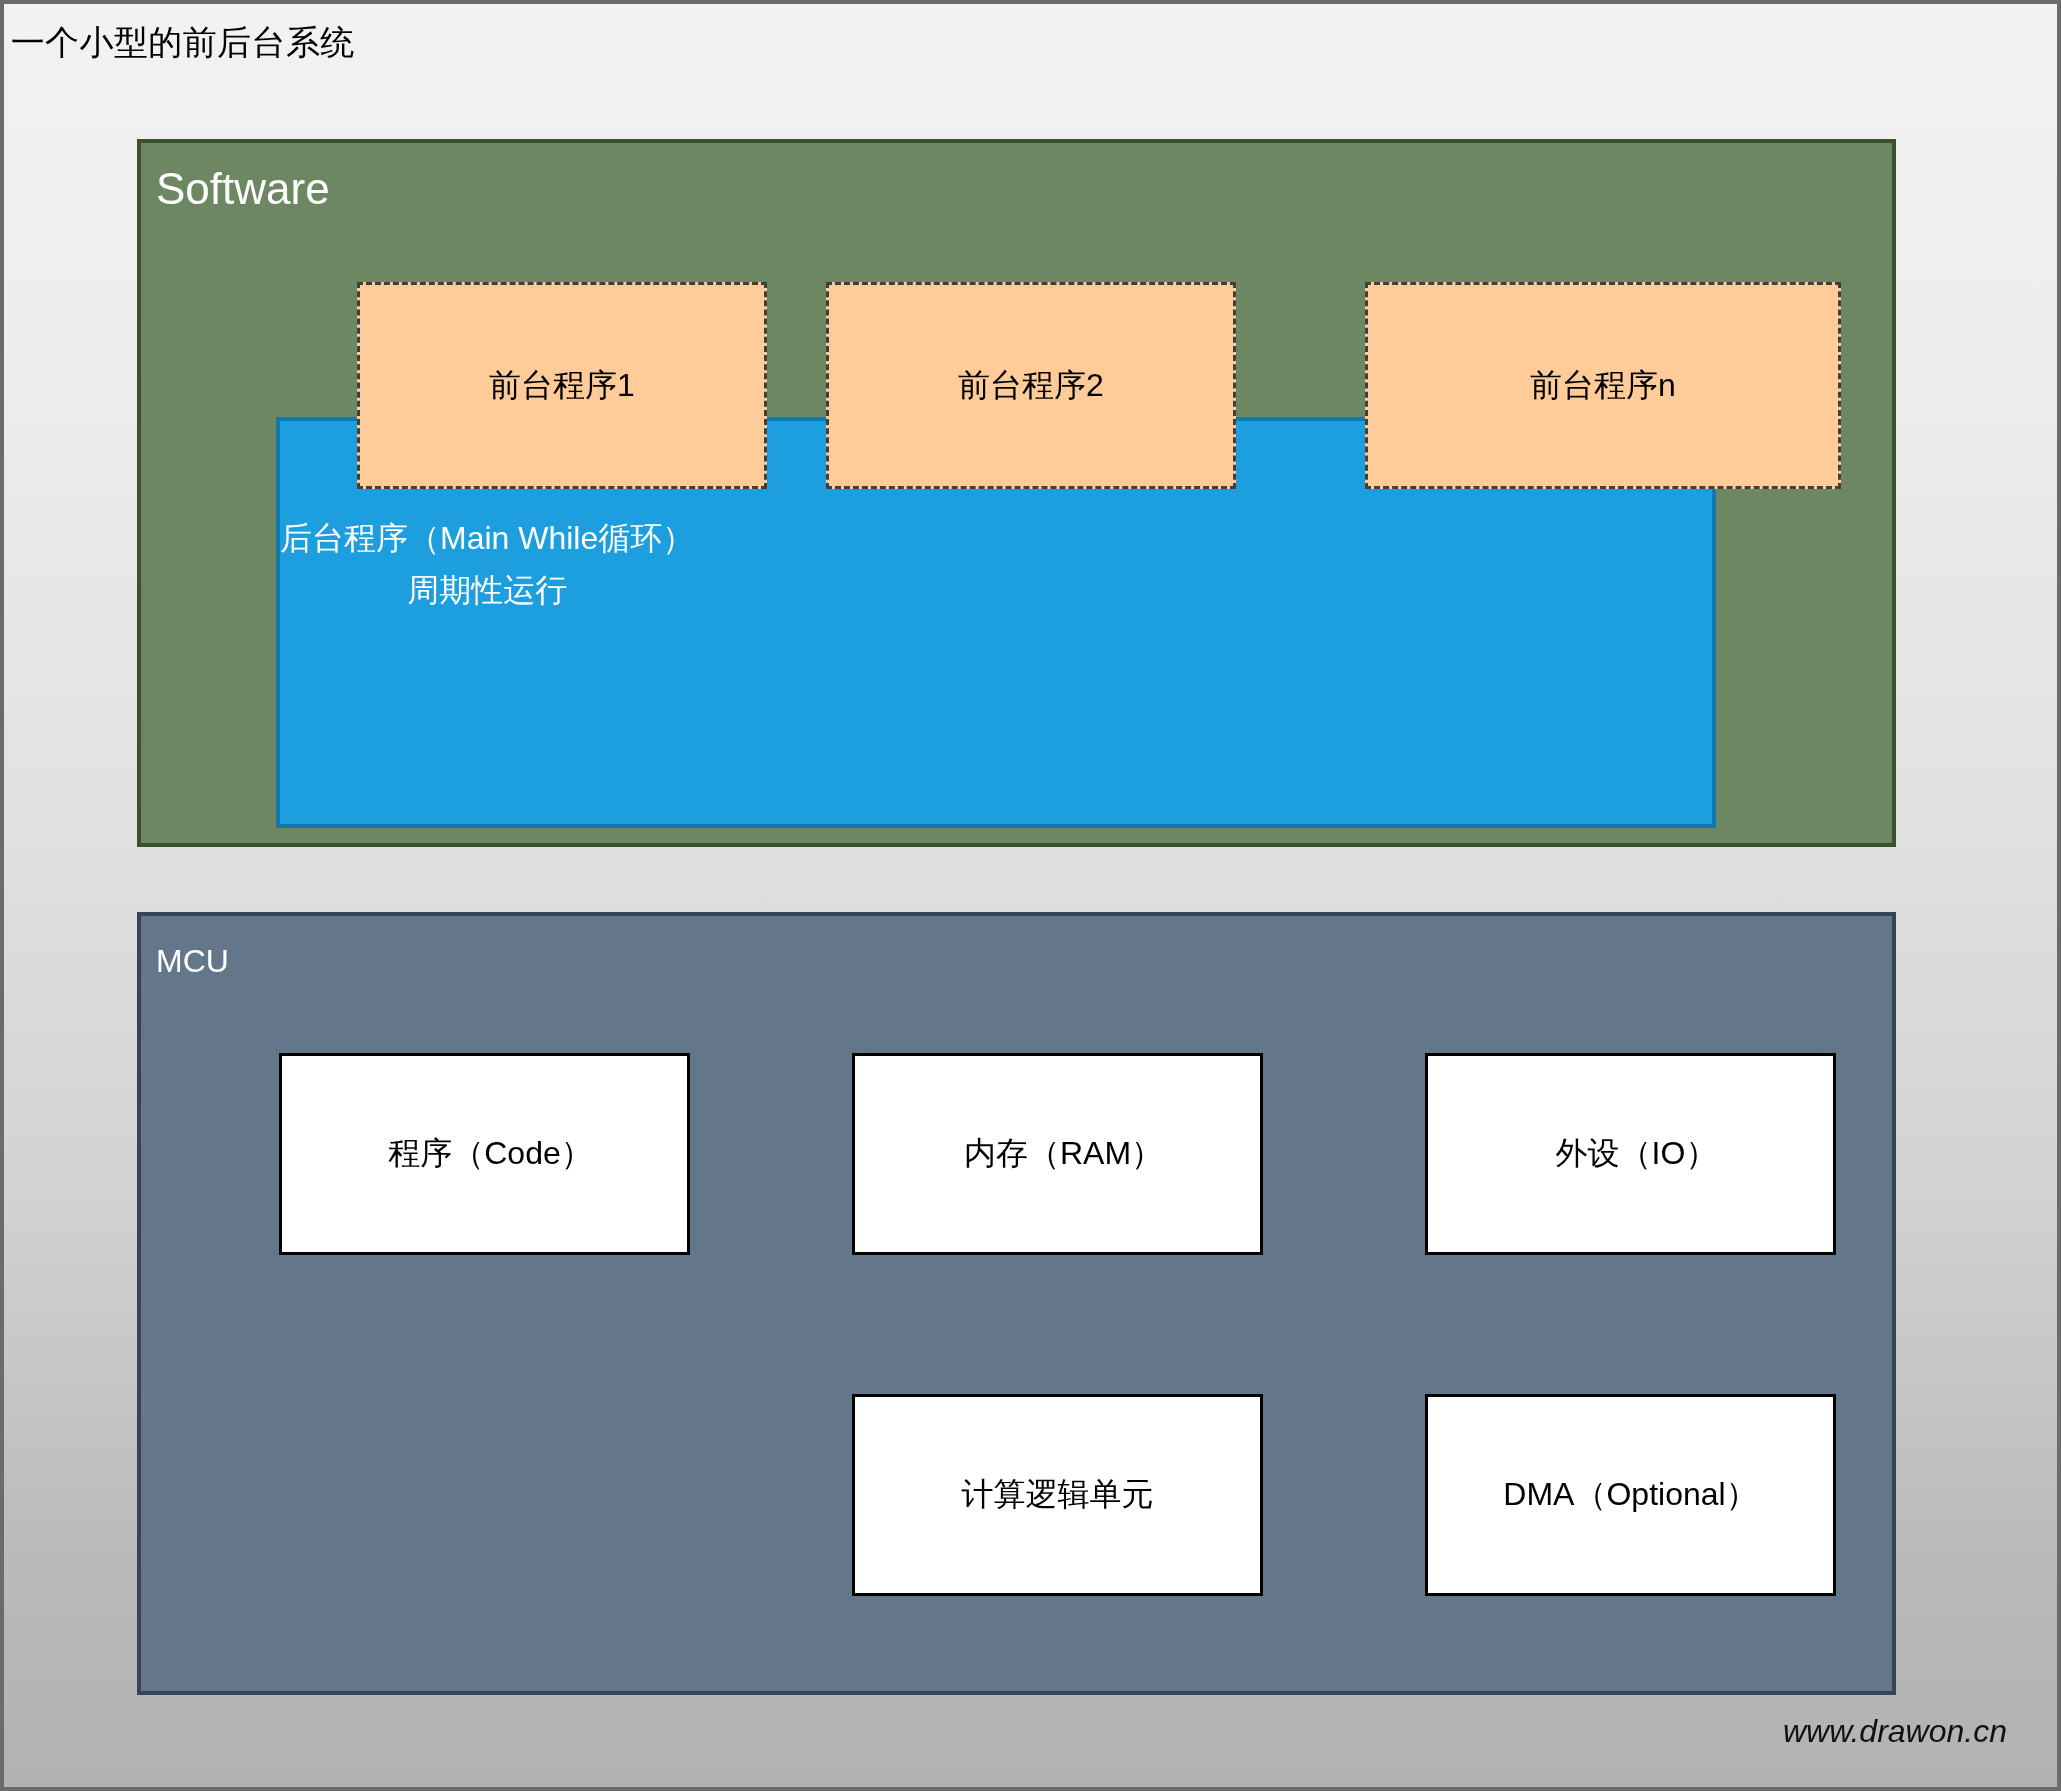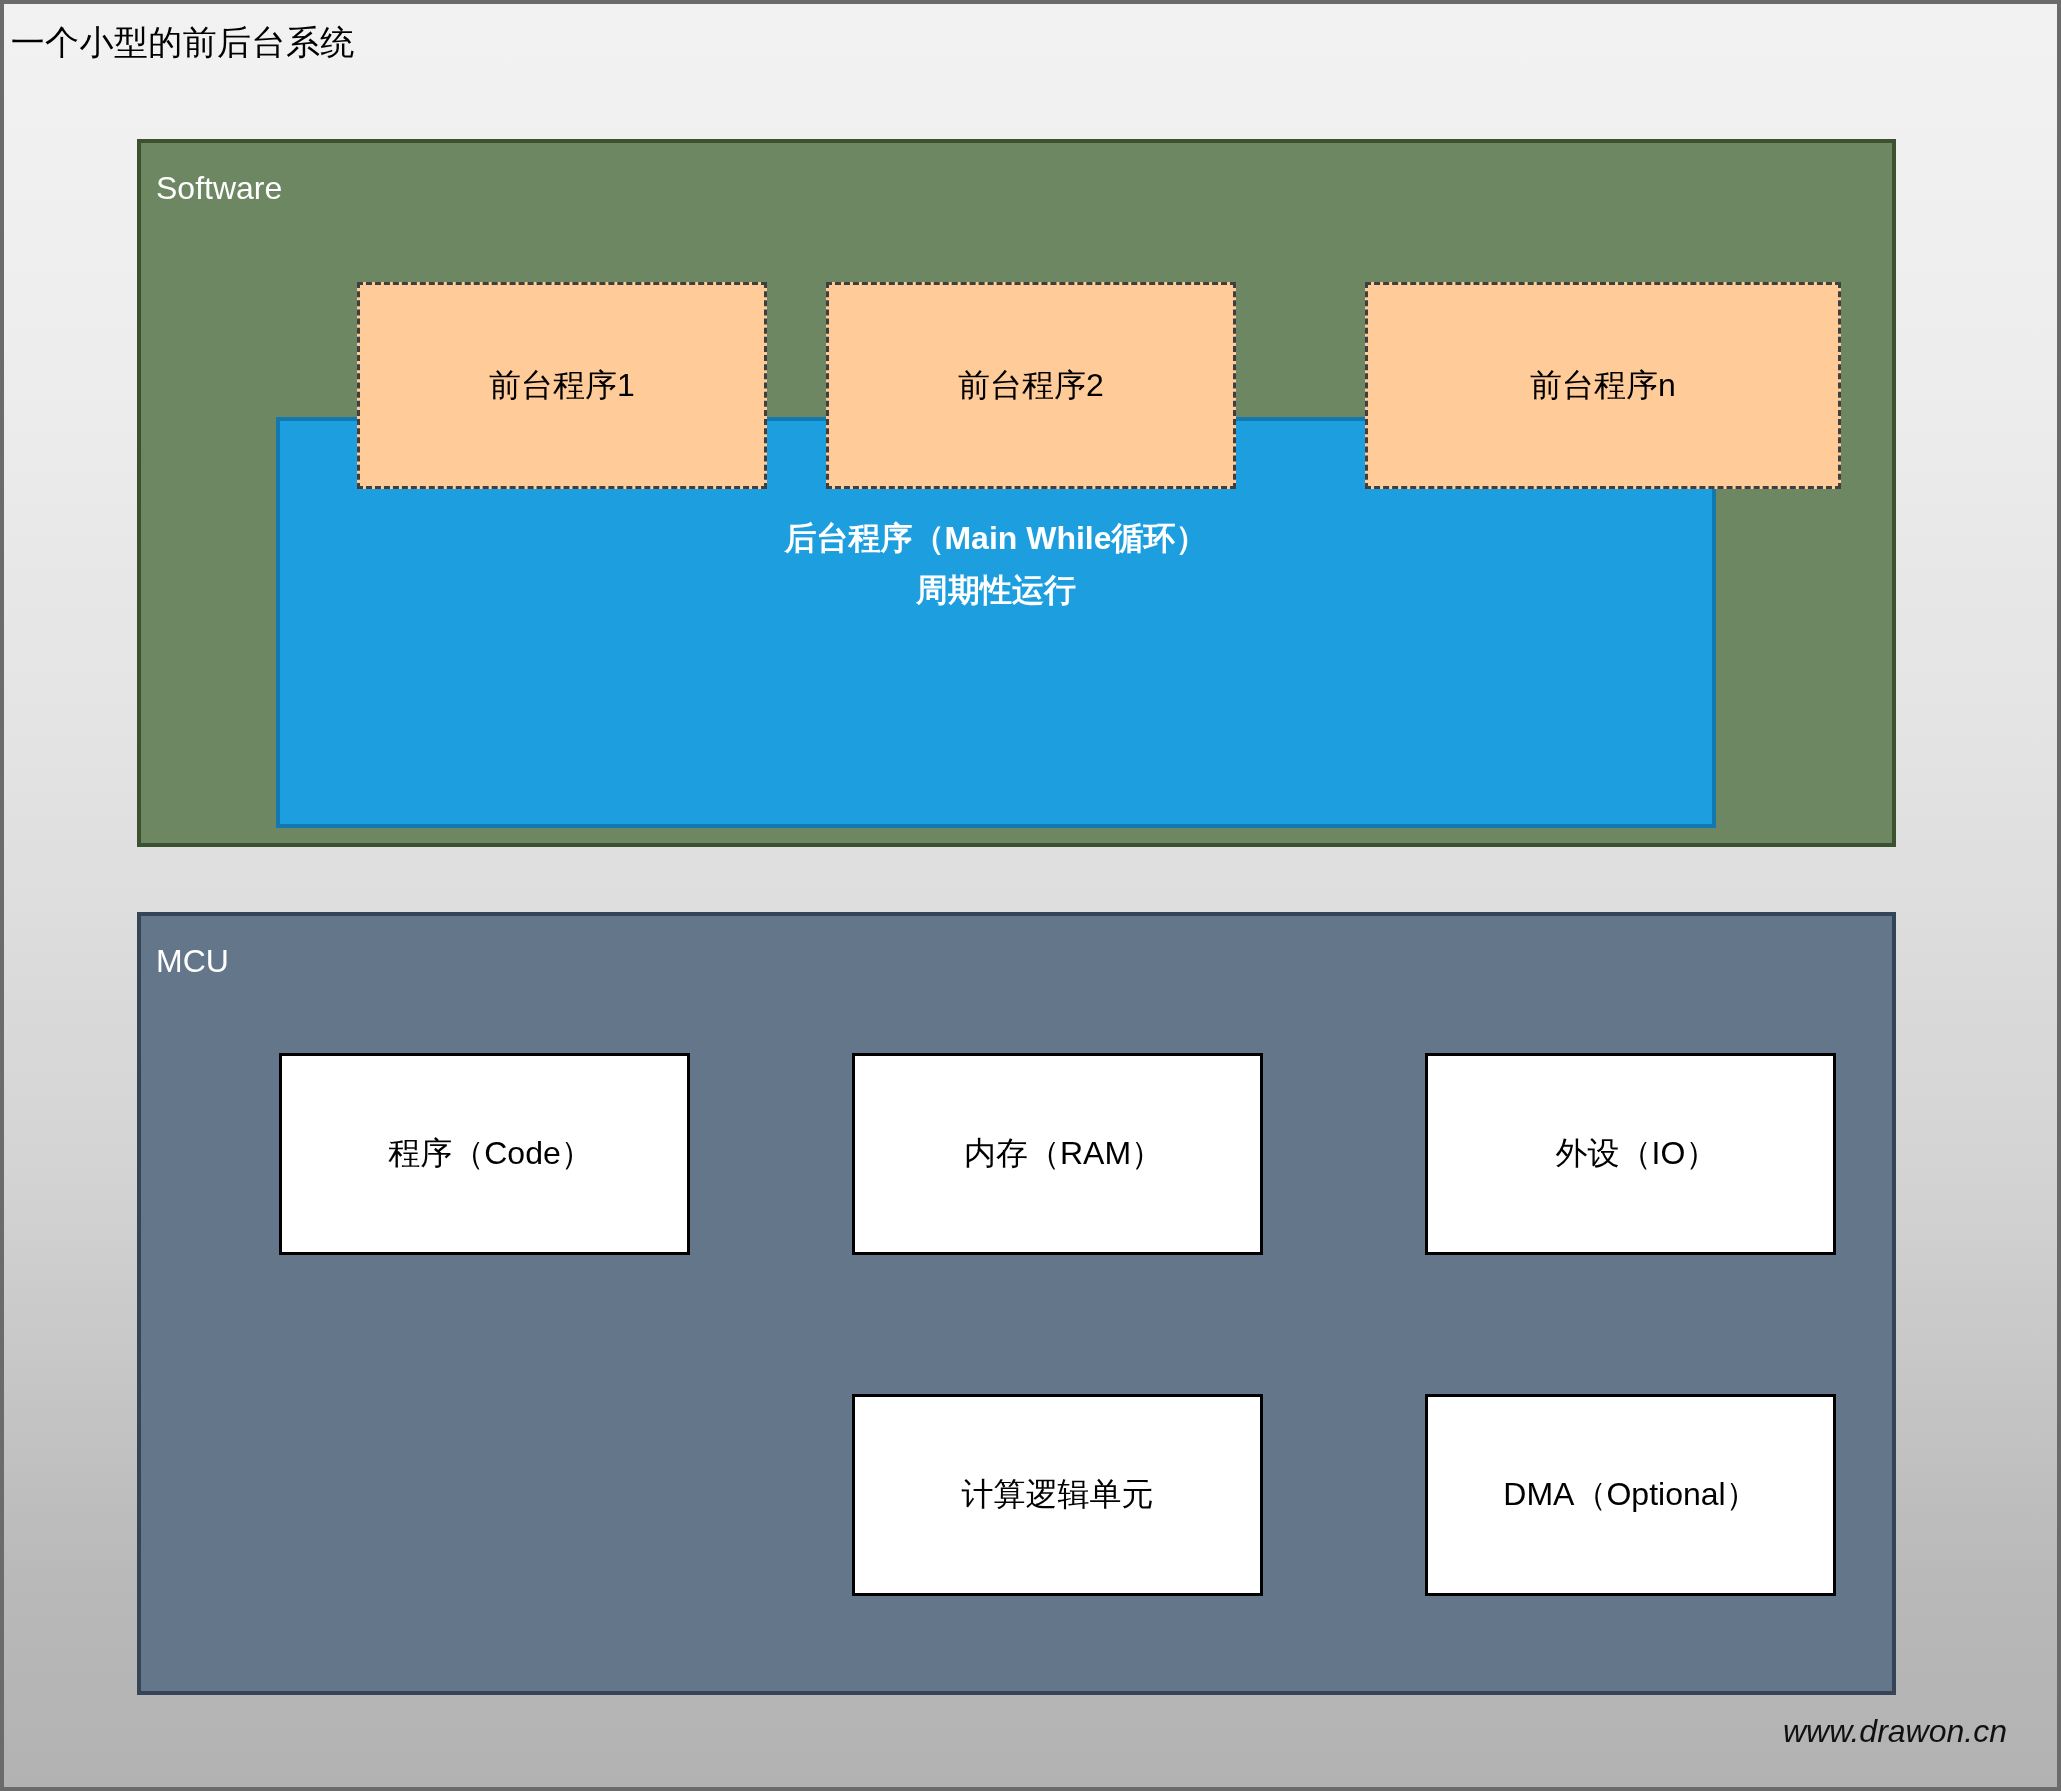--- a/index.html
+++ b/index.html
@@ -44,39 +44,37 @@
     width: 1759px;
     height: 708px;
     background: #6d8762;
     border: 4.2px solid #3b5130;
   }
 
   #software-label {
     position: absolute;
     left: 15px;
     top: 27px;
-    font-size: 32px;
+    font-size: 44px;
     line-height: 37px;
     color: #ffffff;
     white-space: nowrap;
   }
 
   
   #background-process {
     position: absolute;
     left: 135px;
     top: 274px;
     width: 1440px;
     height: 411px;
     background: #1d9ede;
     border: 4.2px solid #1279b0;
     display: flex;
     align-items: flex-start;
-    justify-content: center;
-    font-weight: bold;
   }
 
   #background-process-text {
     margin-top: 91px;
     text-align: center;
     color: #ffffff;
     font-size: 32px;
     line-height: 52px;
     white-space: pre-line;
   }

